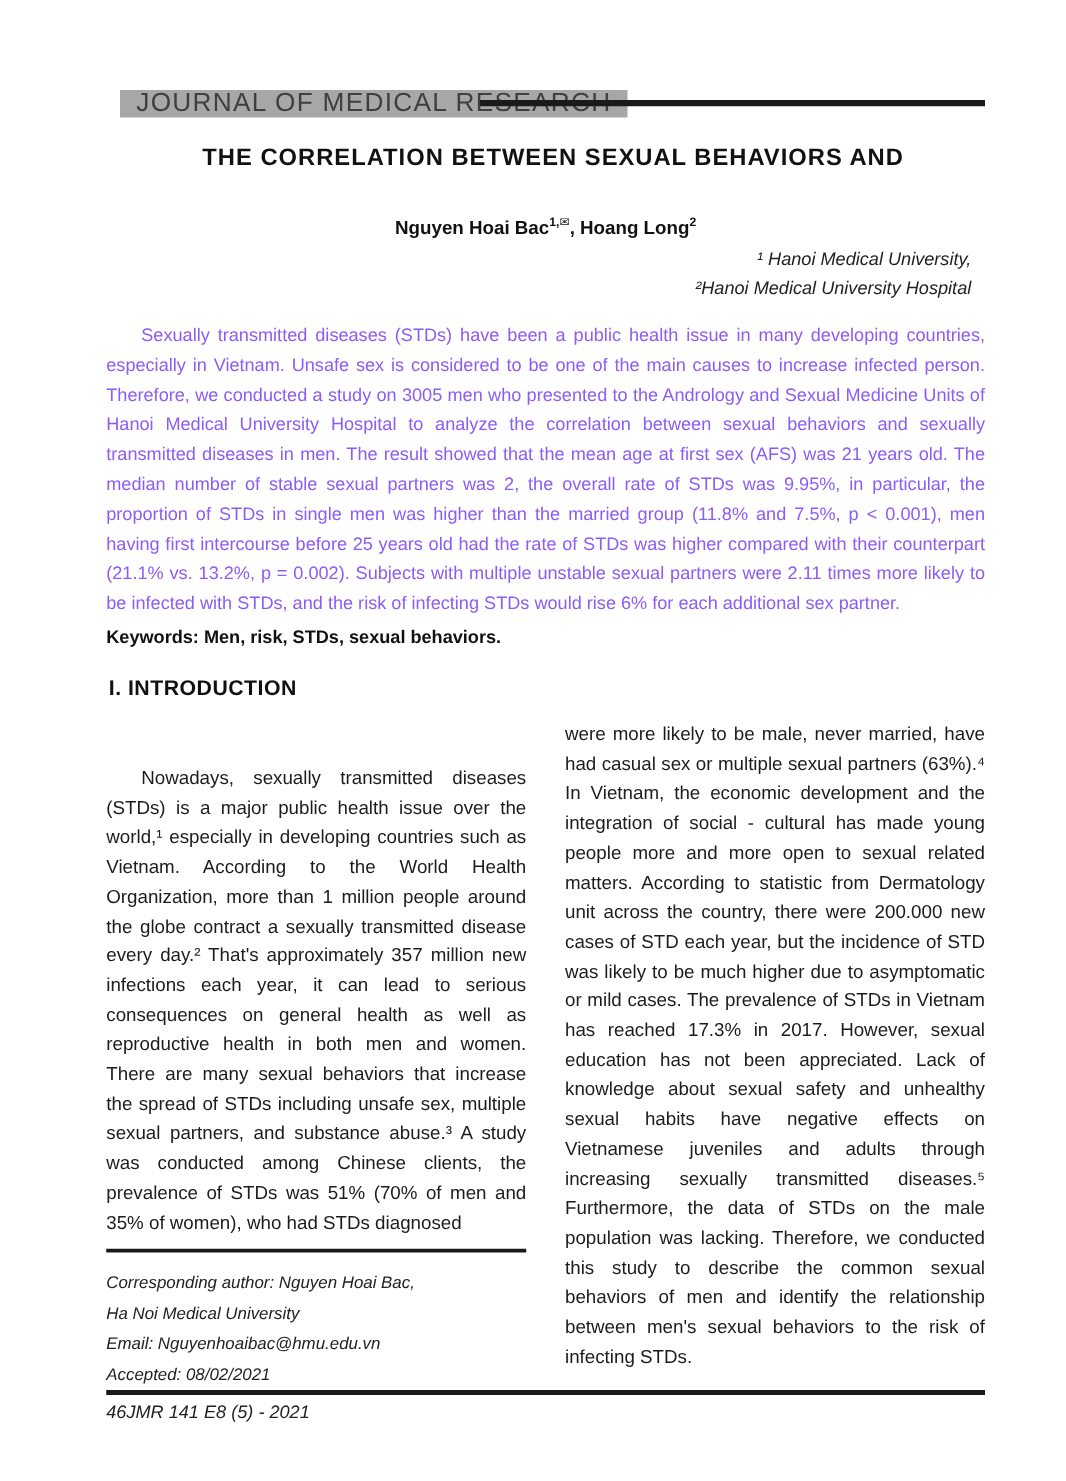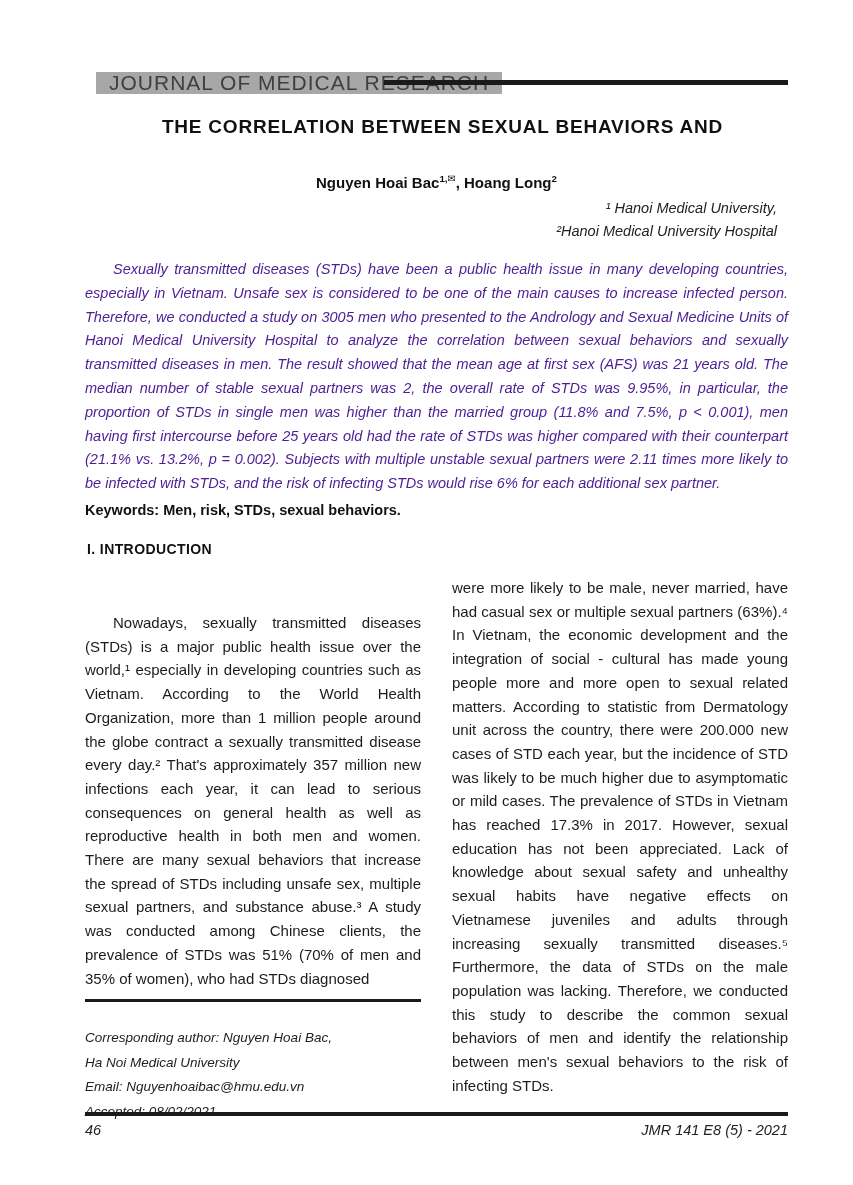--- a/index.html
+++ b/index.html
@@ -75,45 +75,44 @@
     line-height: 23px;
     color: #222;
   }
 
   
   .abstract {
     position: absolute;
     left: 85px;
     top: 258px;
     width: 703px;
-    font-style: italic;
     font-size: 14.5px;
     line-height: 23.8px;
     text-align: justify;
     text-indent: 28px;
-    color: #4c1d95;
+    color: #8b5cf6;
   }
 
   .keywords {
     position: absolute;
     left: 85px;
     top: 502px;
     width: 703px;
     font-weight: bold;
     font-size: 14.5px;
     color: #111;
   }
 
   .intro-heading {
     position: absolute;
     left: 87px;
     top: 541px;
     width: 400px;
     font-weight: bold;
-    font-size: 14px;
+    font-size: 17px;
     letter-spacing: 0.4px;
     color: #111;
   }
 
   
   .col {
     position: absolute;
     top: 576px;
     width: 336px;
     font-size: 15px;
@@ -122,21 +121,21 @@
     color: #1c1c1c;
   }
   .col-left  { left: 85px; margin-top: 35px; }
   .col-right { left: 452px; }
   .col-left .para { text-indent: 28px; }
 
   
   .footnote {
     margin-top: 9px;
     border-top: 3px solid #1a1a1a;
-    padding-top: 24px;
+    padding-top: 12px;
     font-style: italic;
     font-size: 13.5px;
     line-height: 24.5px;
     text-align: left;
     color: #222;
   }
 
   
   .footer-rule {
     position: absolute;
@@ -145,21 +144,21 @@
     width: 703px;
     height: 4px;
     background: #1a1a1a;
   }
   .footer-text {
     position: absolute;
     left: 85px;
     top: 1122px;
     width: 703px;
     display: flex;
-    justify-content: space-between;
+    justify-content: flex-start;
     font-style: italic;
     font-size: 14.5px;
     color: #222;
   }
 </style>
 </head>
 <body>
 
 <div class="page">
 

